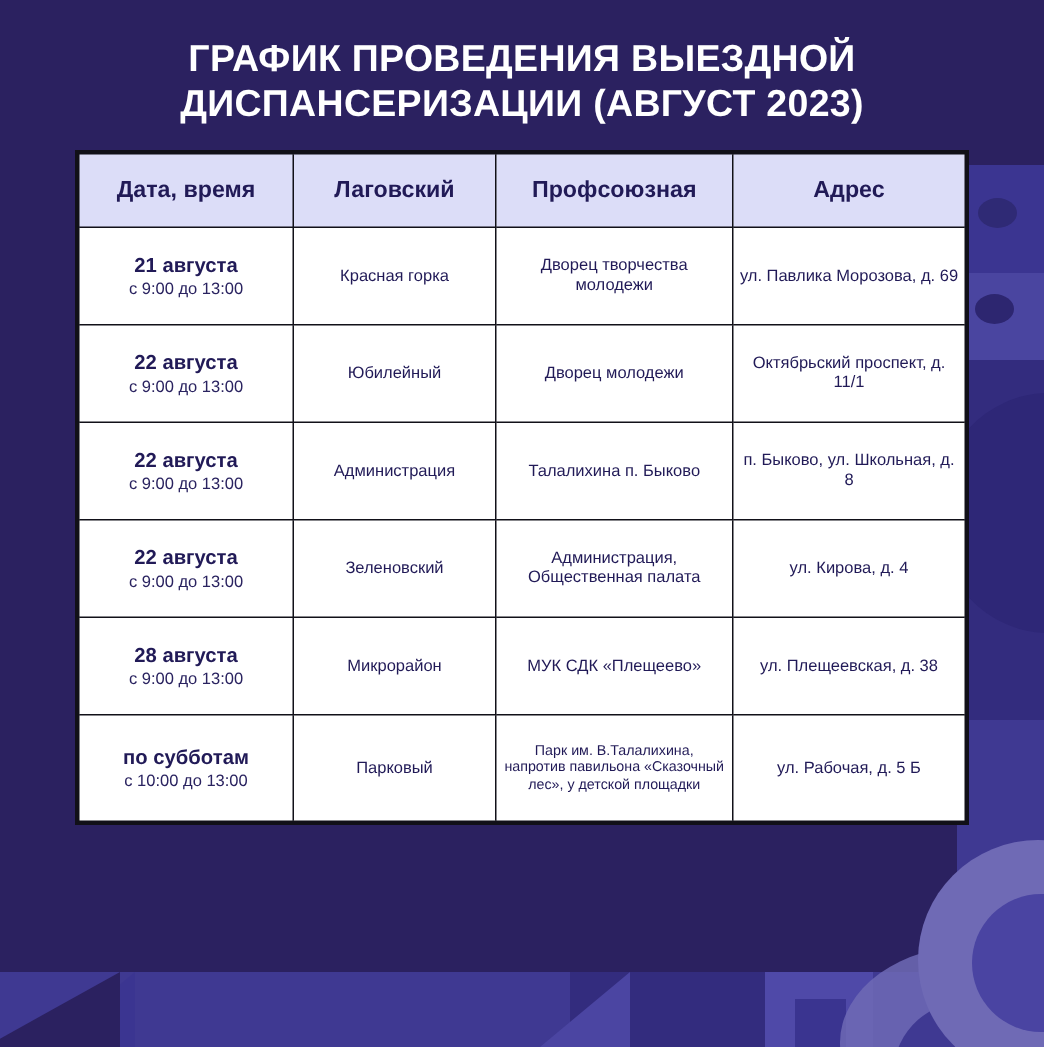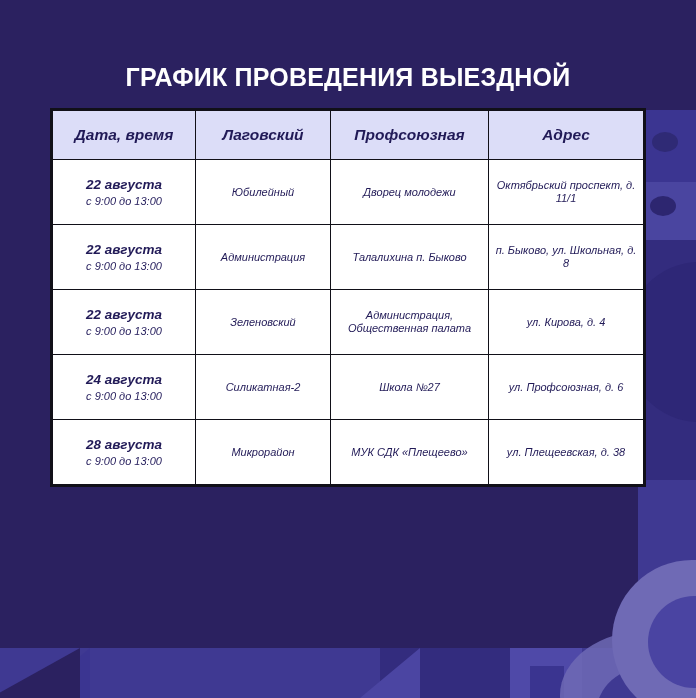--- a/index.html
+++ b/index.html
@@ -97,39 +97,37 @@
     border-left: 60px solid transparent;
     border-bottom: 50px solid #3b3591;
   }
 
   
   .title-wrap {
     position: relative;
     z-index: 2;
     padding-top: 24px;
     text-align: center;
-    margin-top: 38px;
   }
   .title-line {
     color: #ffffff;
     font-size: 25px;
     font-weight: bold;
     letter-spacing: .2px;
     line-height: 30px;
     text-transform: uppercase;
     font-stretch: condensed;
   }
 
   
   .table-wrap {
     position: relative;
     z-index: 2;
     margin: 16px auto 0 auto;
     width: 596px;
-    font-style: italic;
   }
   table.schedule {
     width: 596px;
     border-collapse: collapse;
     background: #ffffff;
     table-layout: fixed;
     border: 3px solid #111018;
   }
   table.schedule th,
   table.schedule td {
@@ -198,20 +196,21 @@
   <div class="deco deco-bottom-arc"></div>
   <div class="deco deco-bottom-arc-in"></div>
   <div class="deco deco-ring-outer"></div>
   <div class="deco deco-ring-inner"></div>
   <div class="deco deco-bottom-left-tri"></div>
 
 </div>
 
 <div class="title-wrap">
   <div class="title-line">ГРАФИК ПРОВЕДЕНИЯ ВЫЕЗДНОЙ</div>
+  <div class="title-line">ДИСПАНСЕРИЗАЦИИ (АВГУСТ 2023)</div>
 </div>
 
 <div class="table-wrap">
   <table class="schedule">
     <colgroup>
       <col class="c-date">
         <col class="c-micro">
         <col class="c-inst">
         <col class="c-addr">
     </colgroup>
@@ -219,20 +218,29 @@
       <tr>
         <th>Дата, время</th>
         <th>Лаговский</th>
         <th>Профсоюзная</th>
         <th>Адрес</th>
       </tr>
     </thead>
     <tbody id="schedule-body">
         <tr>
           <td class="cell-date">
+            <span class="d-day">21 августа</span>
+            <span class="d-time">с 9:00 до 13:00</span>
+          </td>
+          <td class="cell-micro">Красная горка</td>
+          <td class="cell-inst">Дворец творчества молодежи</td>
+          <td class="cell-addr">ул. Павлика Морозова, д. 69</td>
+        </tr>
+        <tr>
+          <td class="cell-date">
             <span class="d-day">22 августа</span>
             <span class="d-time">с 9:00 до 13:00</span>
           </td>
           <td class="cell-micro">Юбилейный</td>
           <td class="cell-inst">Дворец молодежи</td>
           <td class="cell-addr">Октябрьский проспект, д. 11/1</td>
         </tr>
         <tr>
           <td class="cell-date">
             <span class="d-day">22 августа</span>
@@ -246,31 +254,31 @@
           <td class="cell-date">
             <span class="d-day">22 августа</span>
             <span class="d-time">с 9:00 до 13:00</span>
           </td>
           <td class="cell-micro">Зеленовский</td>
           <td class="cell-inst">Администрация, Общественная палата</td>
           <td class="cell-addr">ул. Кирова, д. 4</td>
         </tr>
         <tr>
           <td class="cell-date">
-            <span class="d-day">24 августа</span>
-            <span class="d-time">с 9:00 до 13:00</span>
-          </td>
-          <td class="cell-micro">Силикатная-2</td>
-          <td class="cell-inst">Школа №27</td>
-          <td class="cell-addr">ул. Профсоюзная, д. 6</td>
-        </tr>
-        <tr>
-          <td class="cell-date">
             <span class="d-day">28 августа</span>
             <span class="d-time">с 9:00 до 13:00</span>
           </td>
           <td class="cell-micro">Микрорайон</td>
           <td class="cell-inst">МУК СДК «Плещеево»</td>
           <td class="cell-addr">ул. Плещеевская, д. 38</td>
         </tr>
+        <tr class="row-last">
+          <td class="cell-date">
+            <span class="d-day">по субботам</span>
+            <span class="d-time">с 10:00 до 13:00</span>
+          </td>
+          <td class="cell-micro">Парковый</td>
+          <td class="cell-inst">Парк им. В.Талалихина, напротив павильона «Сказочный лес», у детской площадки</td>
+          <td class="cell-addr">ул. Рабочая, д. 5 Б</td>
+        </tr>
       </tbody>
   </table>
 </div>
 
 </body></html>

